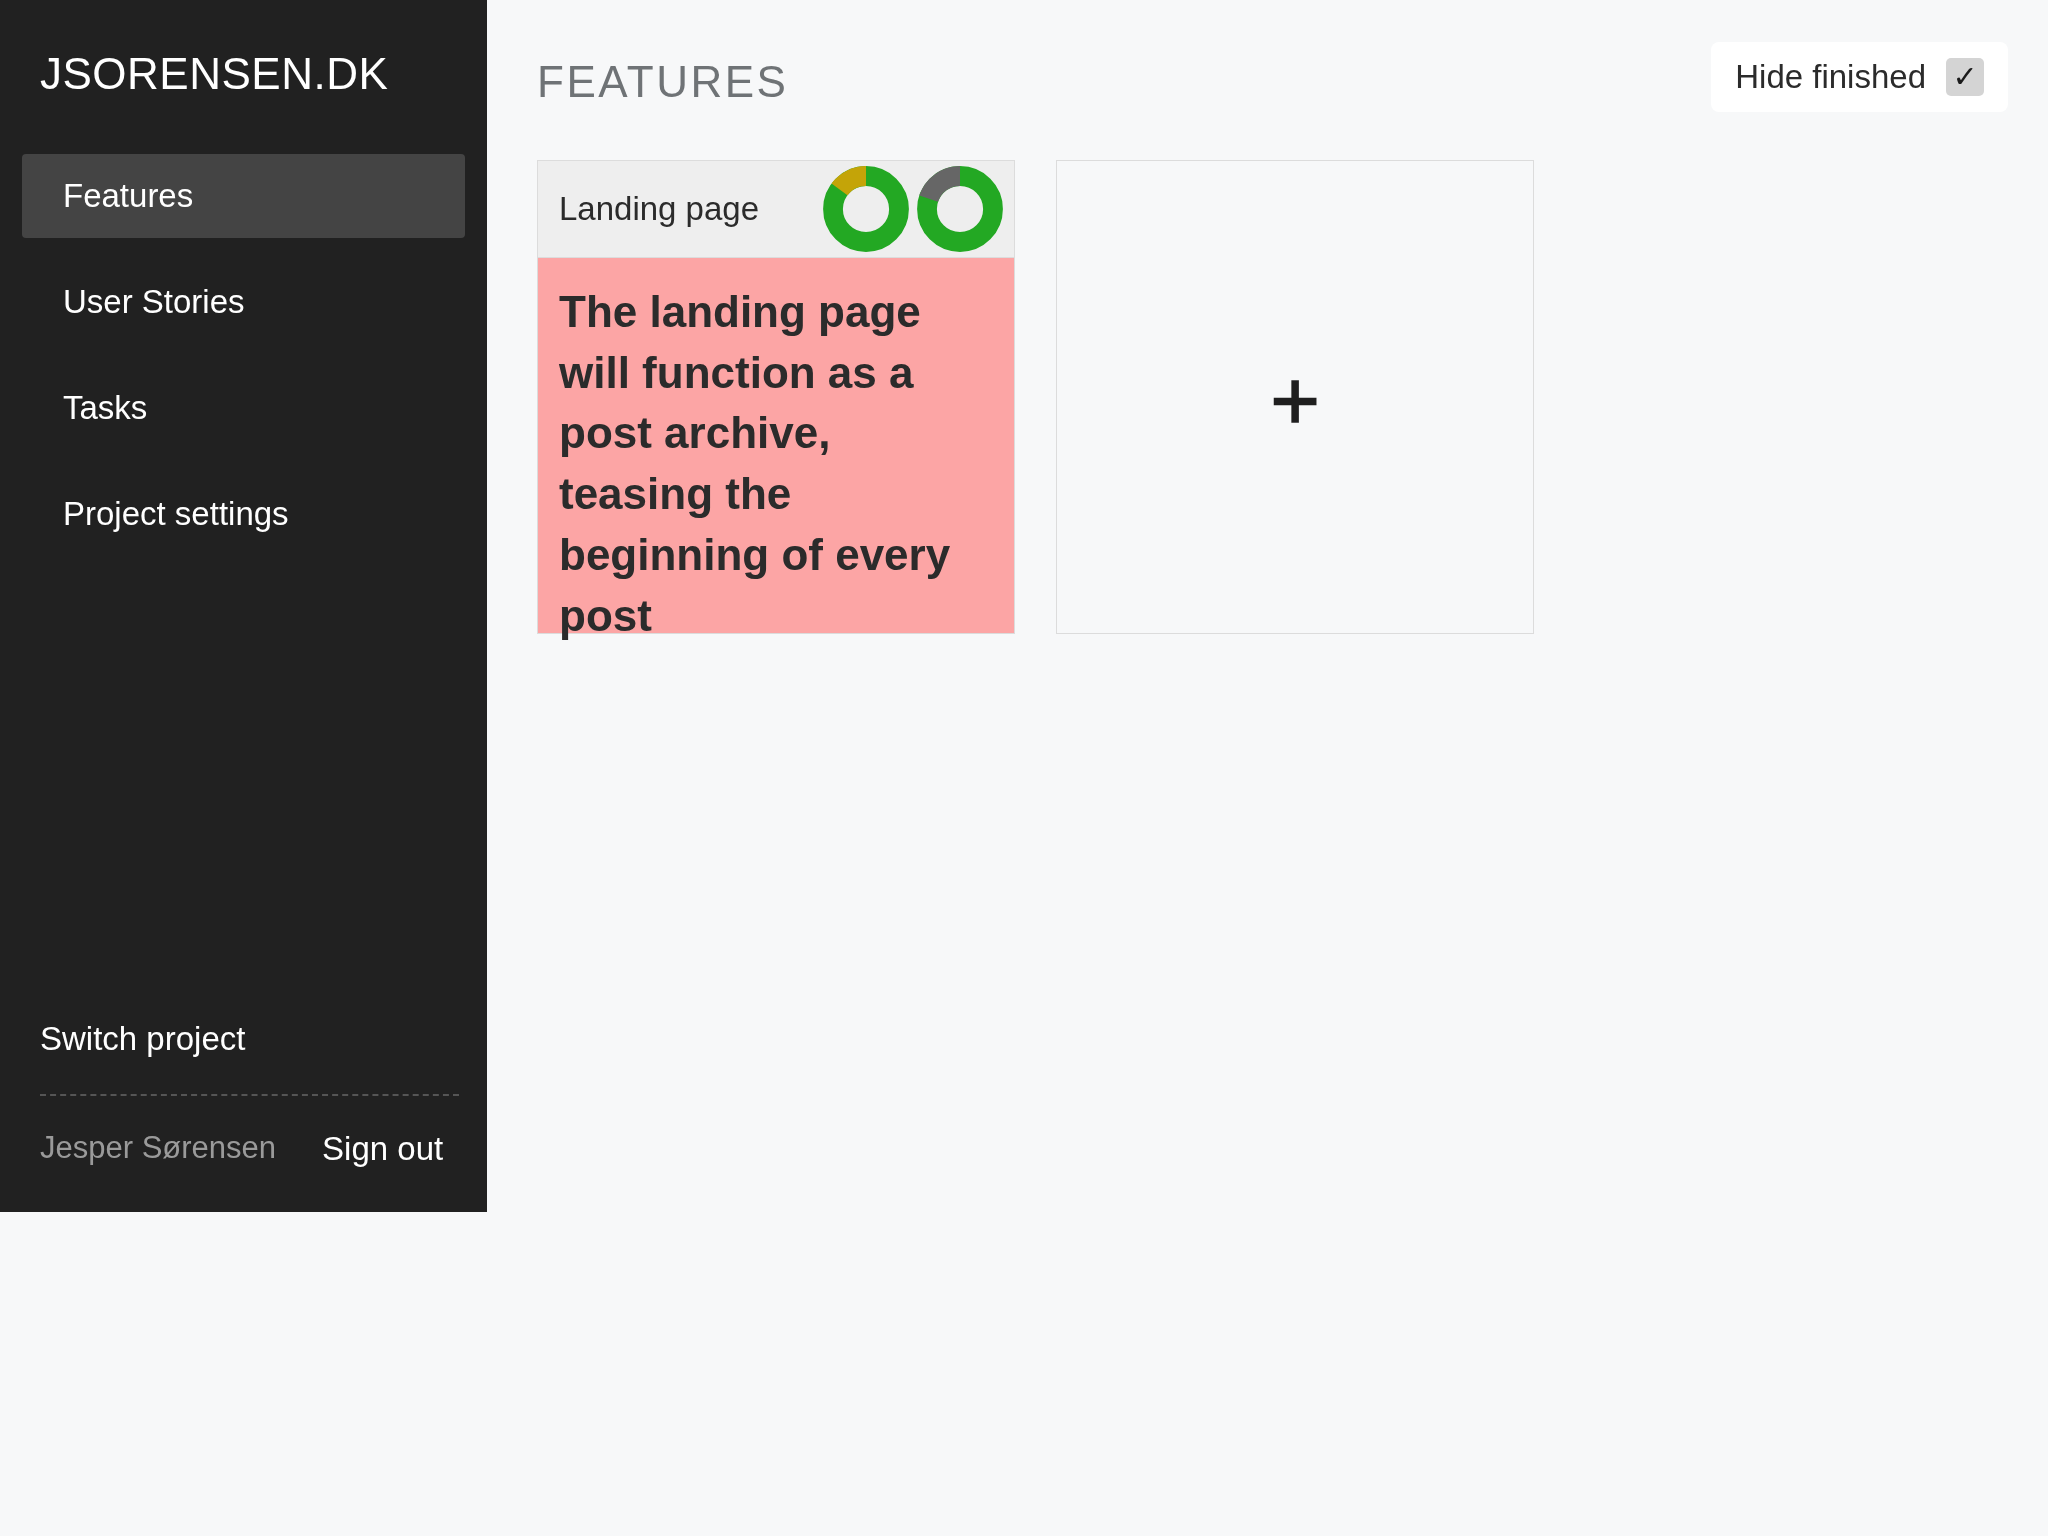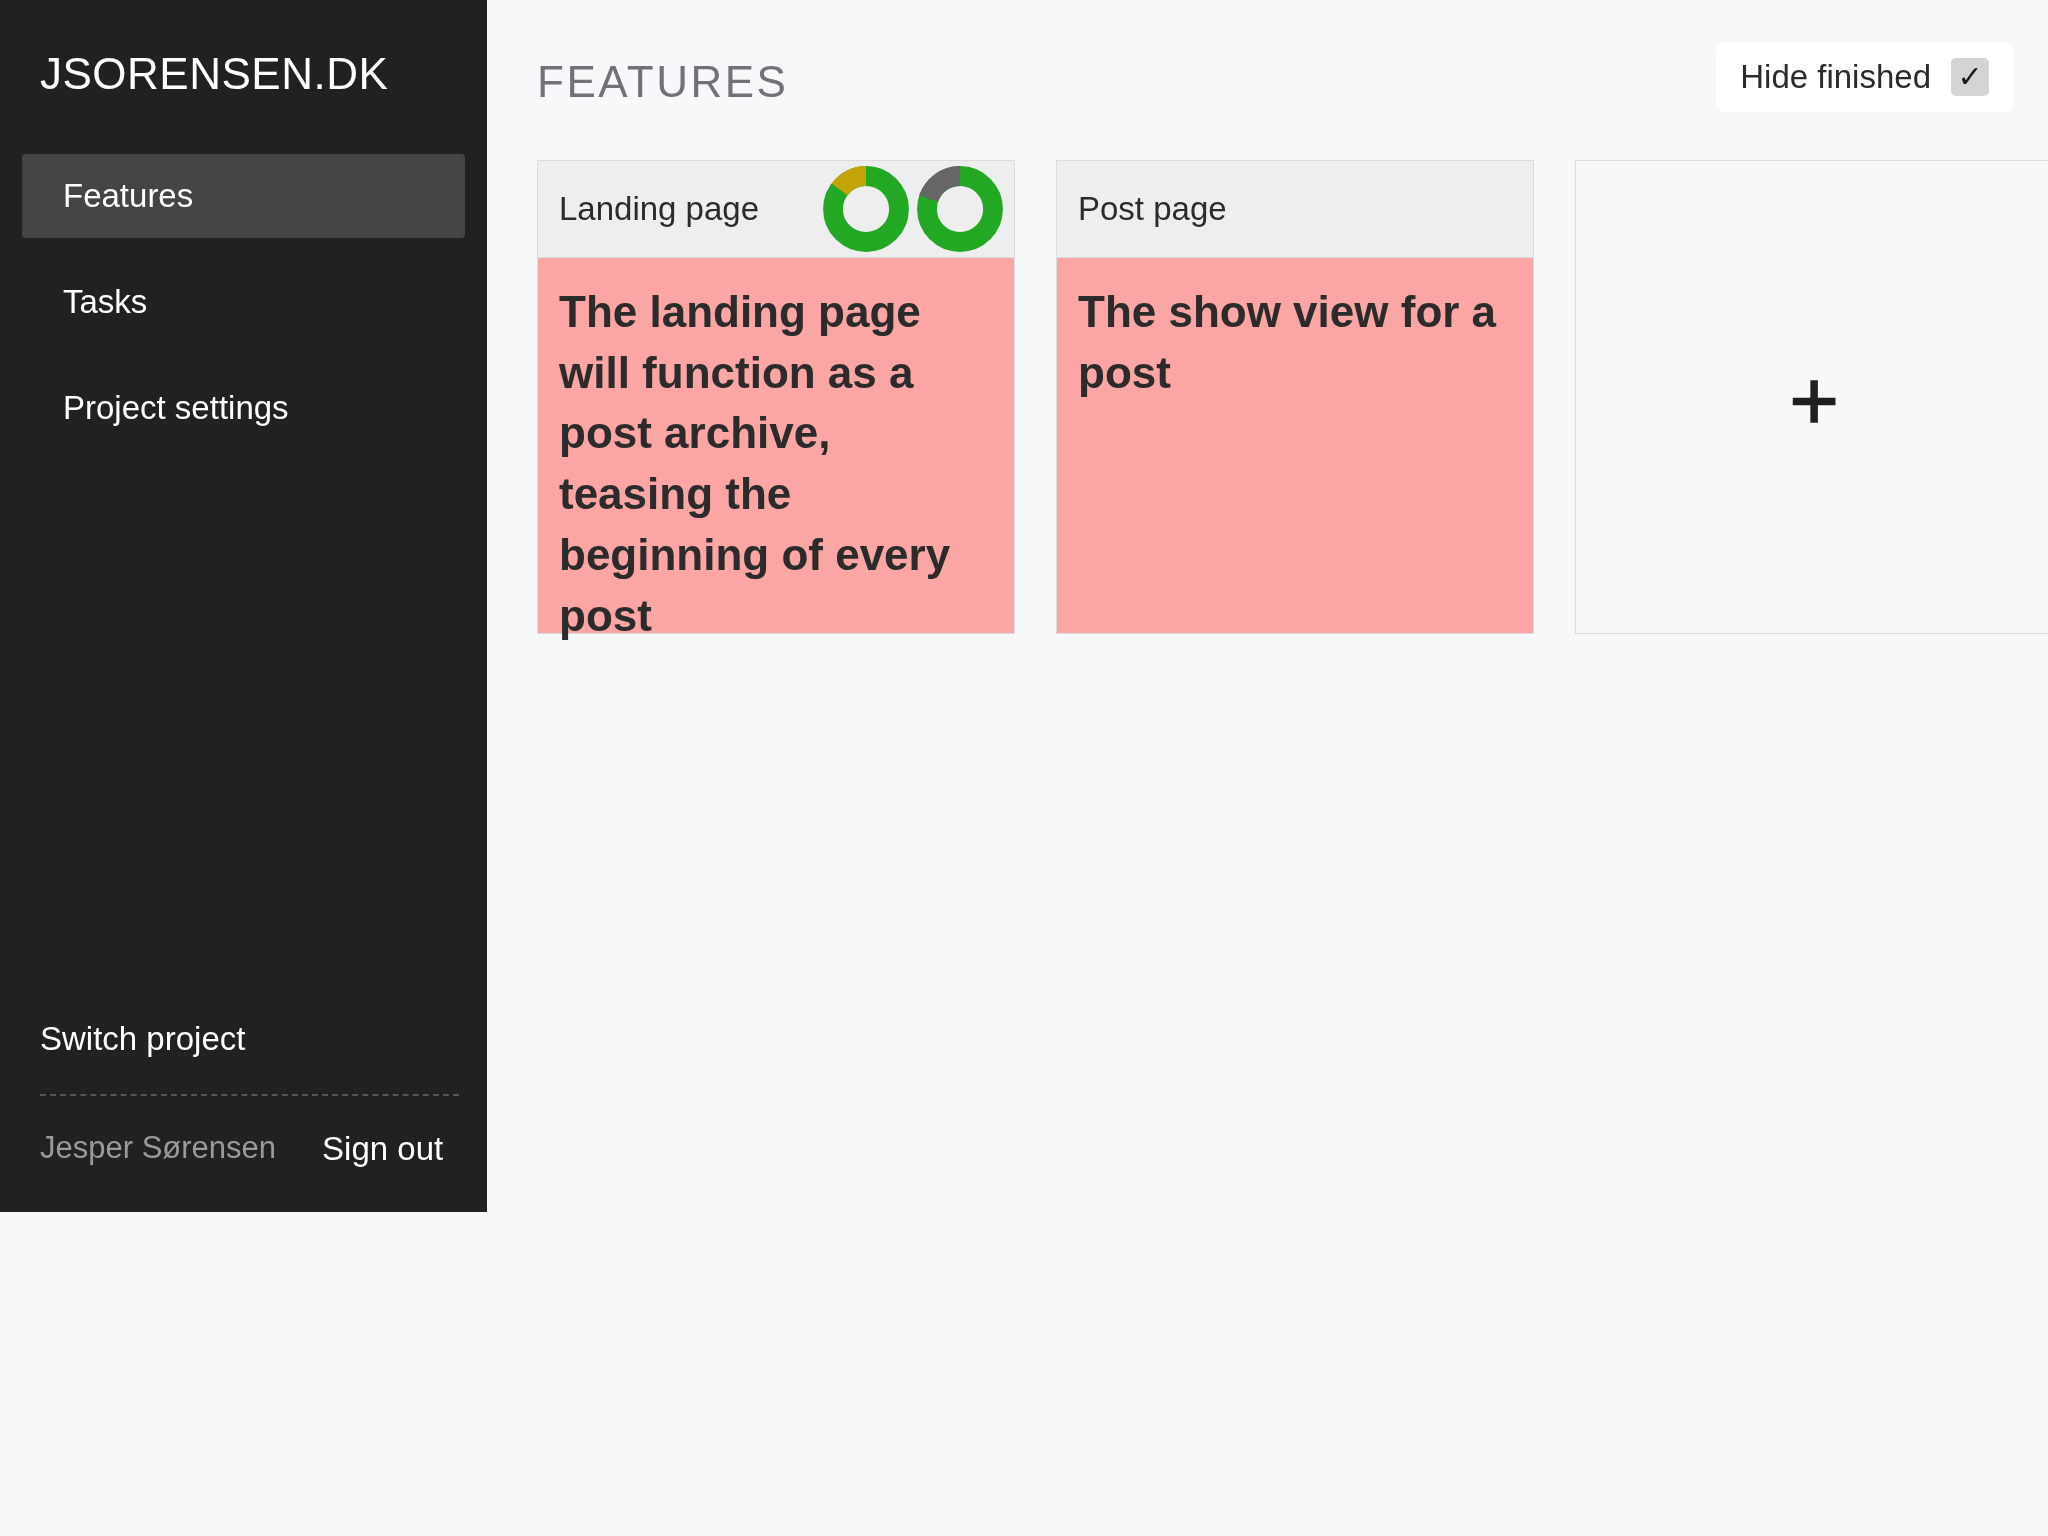--- a/index.html
+++ b/index.html
@@ -244,20 +244,23 @@
 
 <aside id="sidebar">
 
   <div id="brand">JSORENSEN.DK</div>
 
   <nav id="nav">
     <div class="nav-item active">
       <span>Features</span>
     </div>
     <div class="nav-item">
+      <span>User Stories</span>
+    </div>
+    <div class="nav-item">
       <span>Tasks</span>
     </div>
     <div class="nav-item">
       <span>Project settings</span>
     </div>
   </nav>
 
   <div id="sidebar-footer">
     <span id="switch-project">Switch project</span>
     <hr id="footer-divider">
@@ -299,29 +302,20 @@
             <circle id="ring2-seg" cx="20" cy="20" r="15" fill="none" stroke="#666666" stroke-width="9" transform="rotate(-90 20 20)" stroke-dasharray="18.84955592153876 75.39822368615503" stroke-dashoffset="-75.39822368615503"></circle>
           </svg>
 
         </span>
       </div>
       <div class="card-body">
         <p class="card-desc">The landing page will function as a post archive, teasing the beginning of every post</p>
       </div>
     </div>
 
-    <div class="card">
-      <div class="card-header">
-        <span class="card-title">Post page</span>
-        <span class="rings"></span>
-      </div>
-      <div class="card-body">
-        <p class="card-desc">The show view for a post</p>
-      </div>
-    </div>
 
     <div class="card-add">
       <span id="plus-icon">＋</span>
     </div>
 
   </div>
 
 </main>
 
 </body></html>

